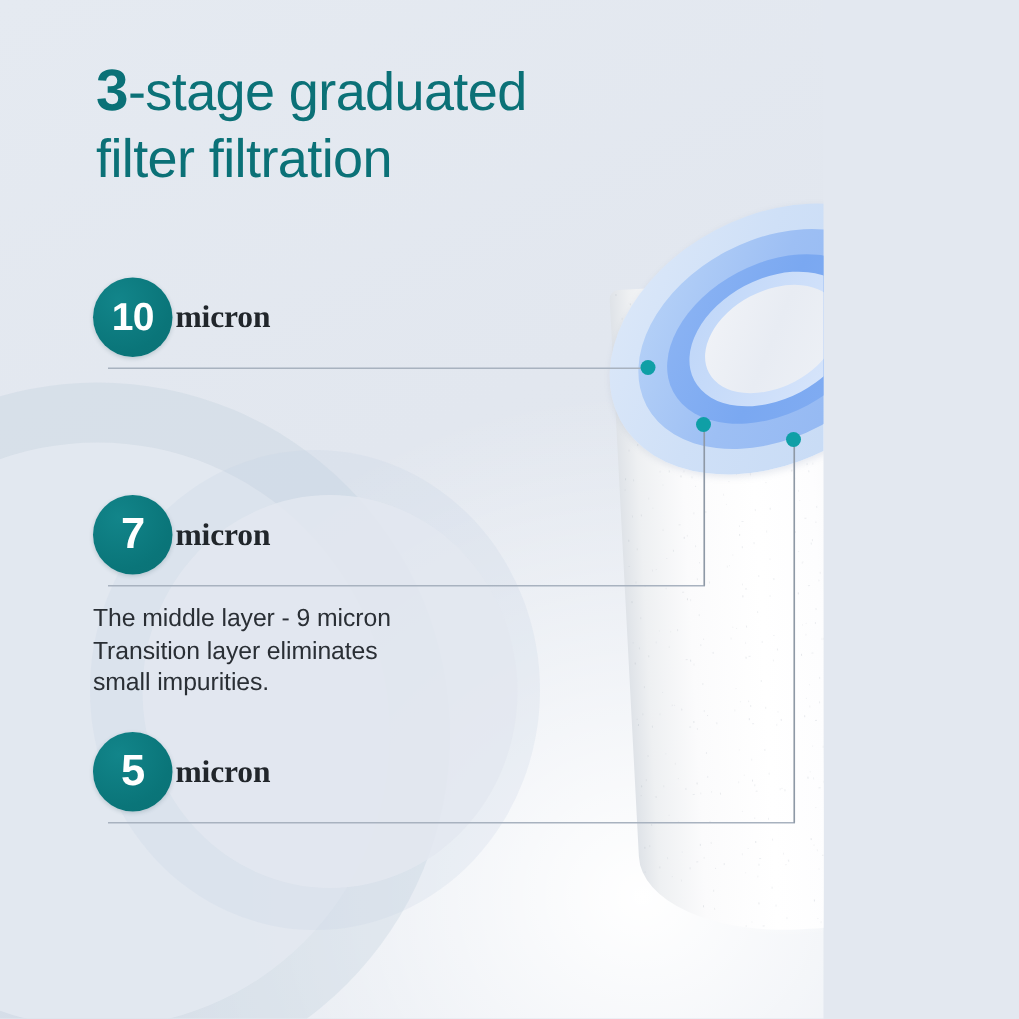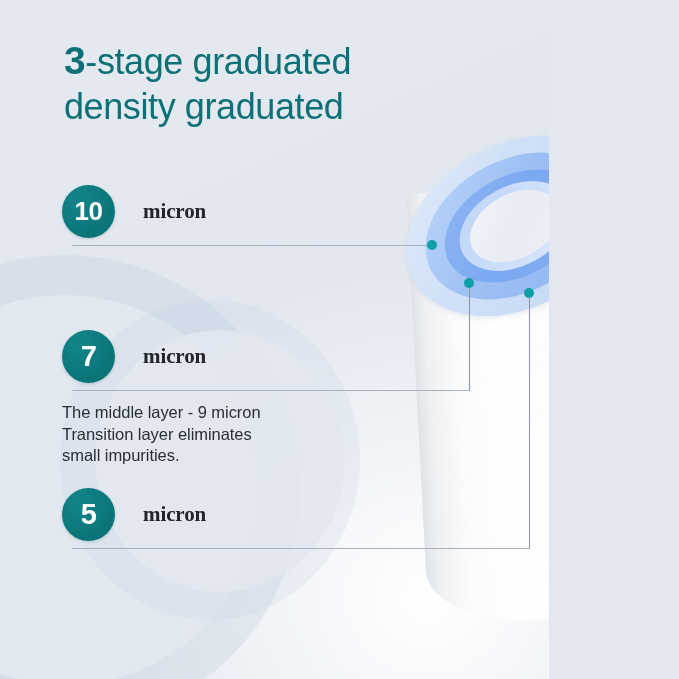--- a/index.html
+++ b/index.html
@@ -95,21 +95,21 @@
     background:linear-gradient(140deg,#f2f4f8 0%,#e8ecf3 50%,#eef1f6 100%);}
 
   
   #leads{position:absolute;left:0;top:0;width:679px;height:679px;}
   .dot{fill:#0f9fa6;}
   .ln{stroke:#8e99a6;stroke-width:1.1;fill:none;}
   .rule{stroke:#a8b2bf;stroke-width:1.1;}
 
   
   .block{position:absolute;left:62px;}
-  .badge-row{display:flex;align-items:center;gap:28px;height:53px;}
+  .badge-row{display:flex;align-items:center;gap:2px;height:53px;}
   .badge{
     width:53px;height:53px;border-radius:50%;
     background:radial-gradient(120% 120% at 32% 28%,#12858a 0%,#0a7579 55%,#0b6f73 100%);
     color:#ffffff;
     font-size:29px;font-weight:700;
     display:flex;align-items:center;justify-content:center;
     letter-spacing:-.5px;
     box-shadow:0 1px 3px rgba(40,80,90,.22);
   }
   .badge.b10{font-size:26px;}
@@ -127,21 +127,21 @@
 
 <div id="stage">
 
   <div class="wm wm1"></div>
   <div class="wm wm2"></div>
   <div class="wm wm3"></div>
   <div class="wm wm4"></div>
 
   <div id="title">
     <span class="big">3</span><span>-stage graduated</span><br>
-    <span>density graduated</span>
+    <span>filter filtration</span>
   </div>
 
   <div id="cart">
     <div class="glow"></div>
     <div class="body"></div>
     <div class="ring r-outer"></div>
     <div class="ring r-2"></div>
     <div class="ring r-3"></div>
     <div class="ring r-4"></div>
     <div class="ring r-core"></div>

